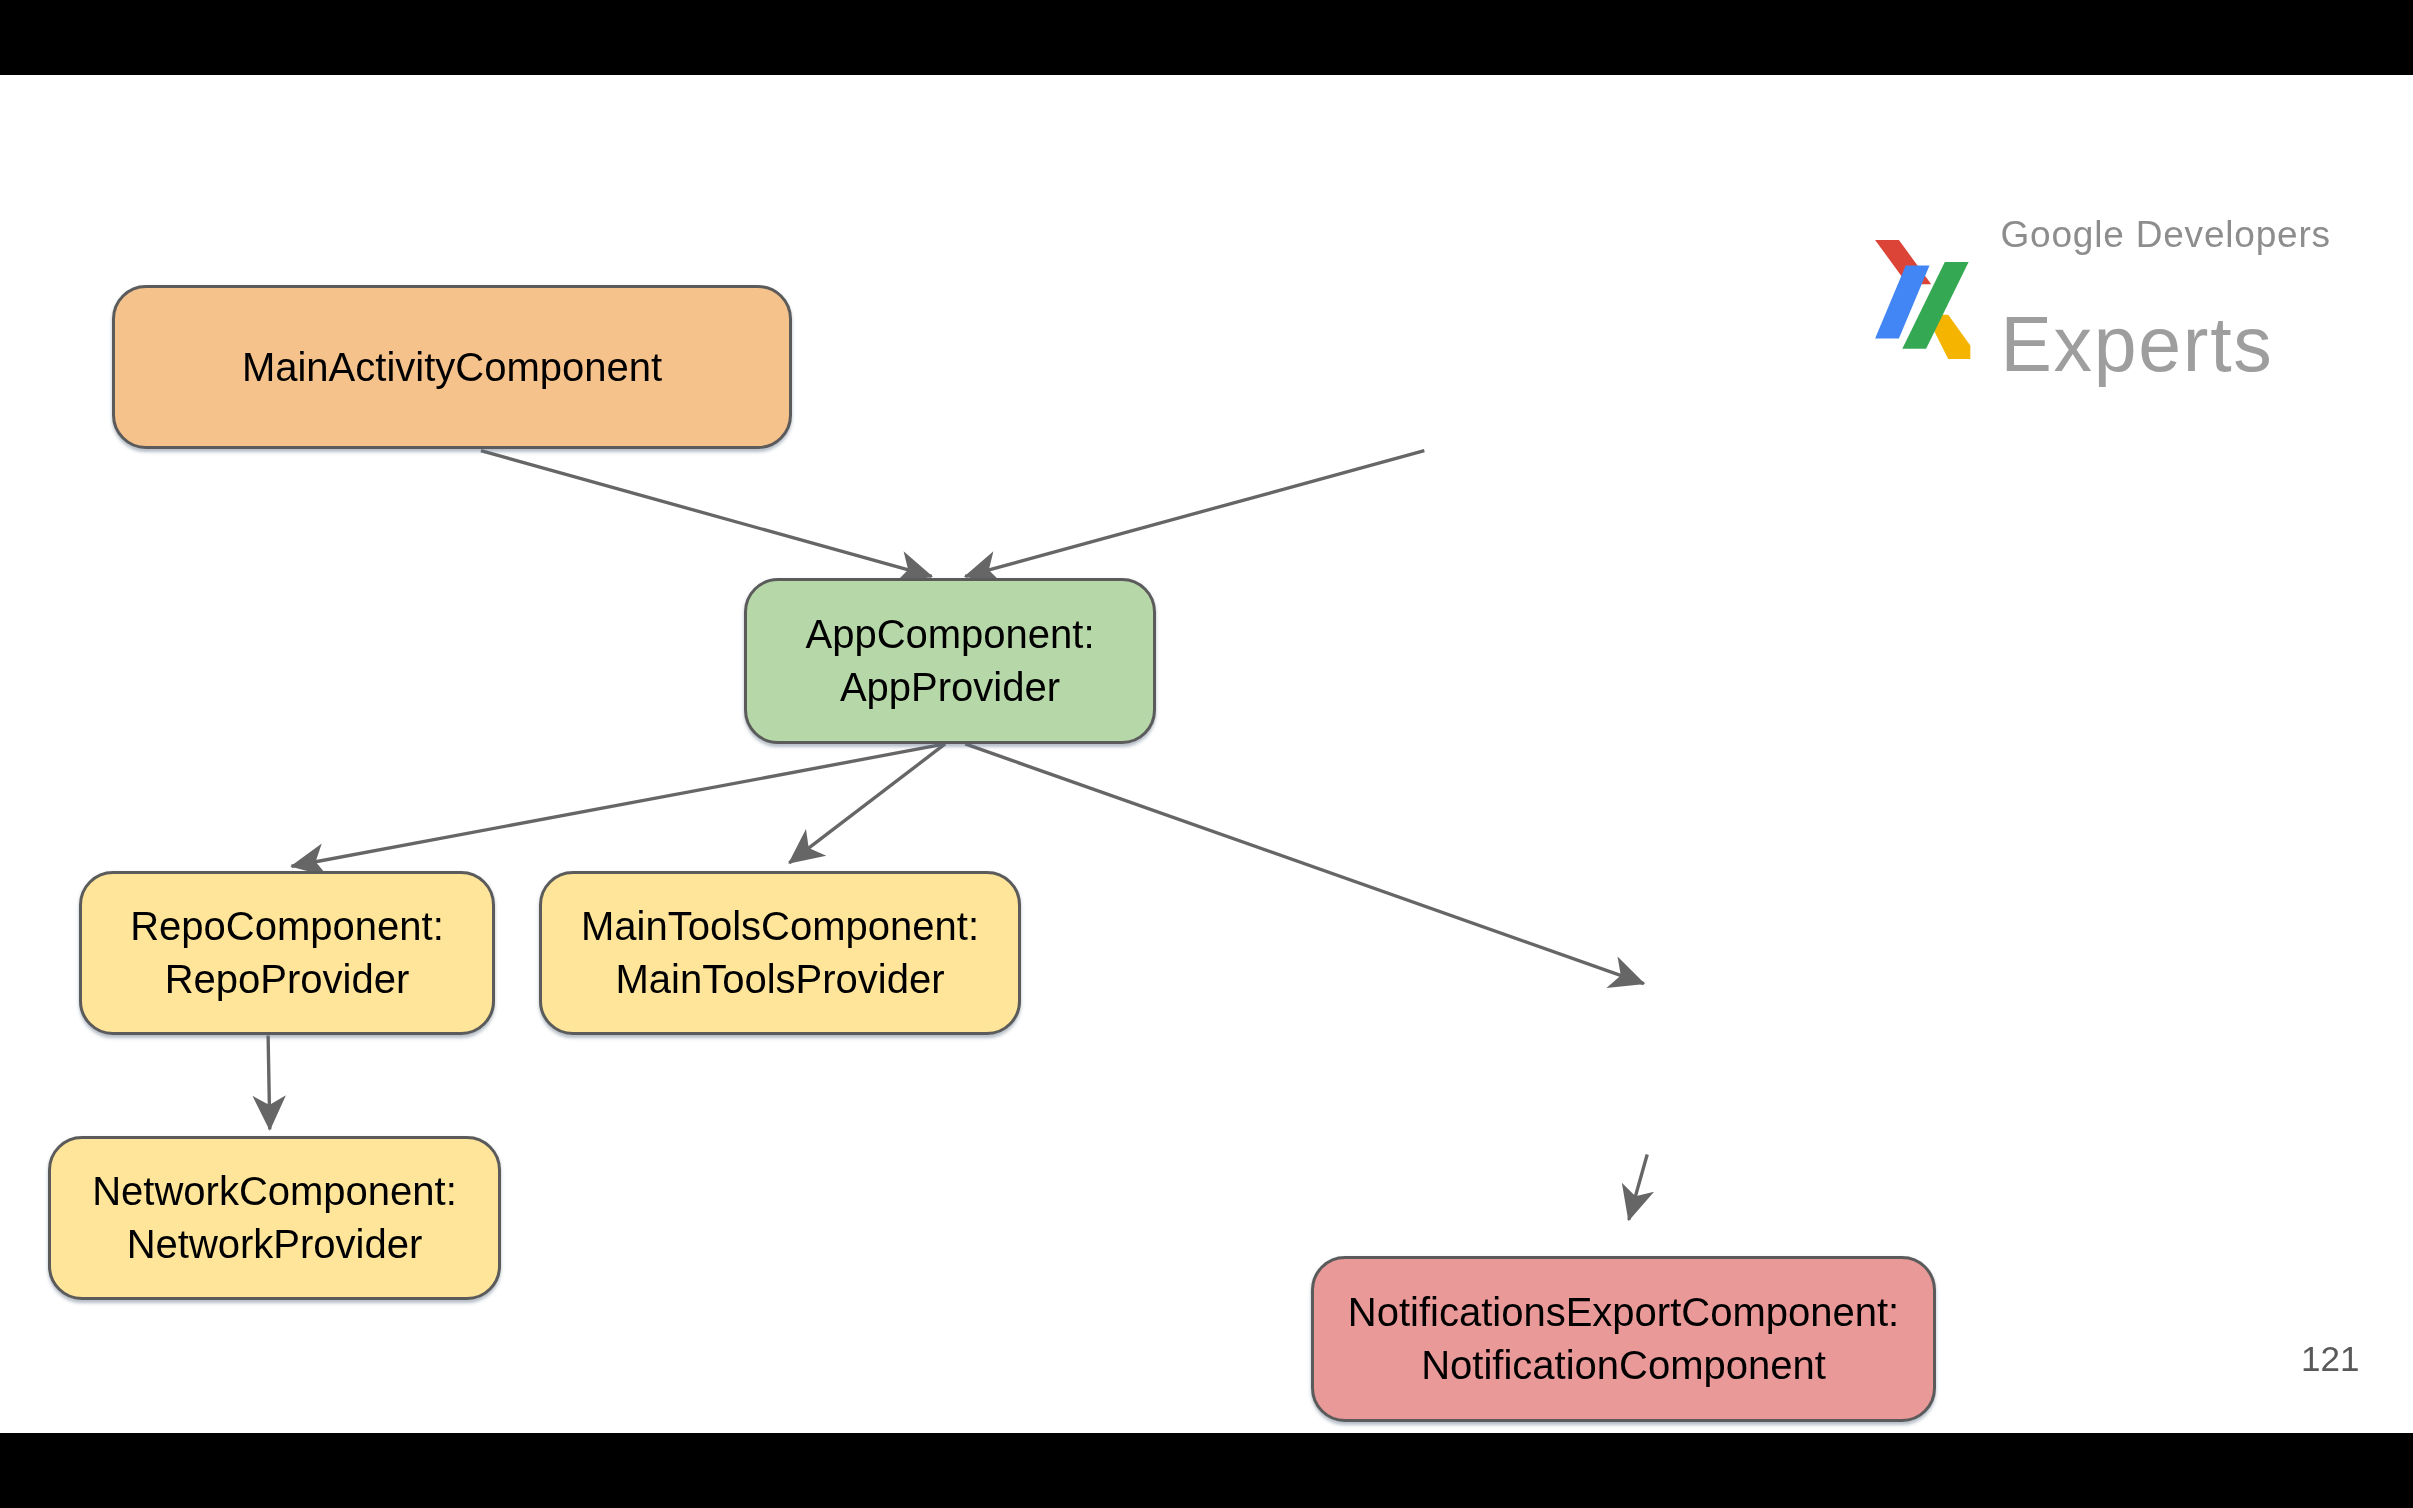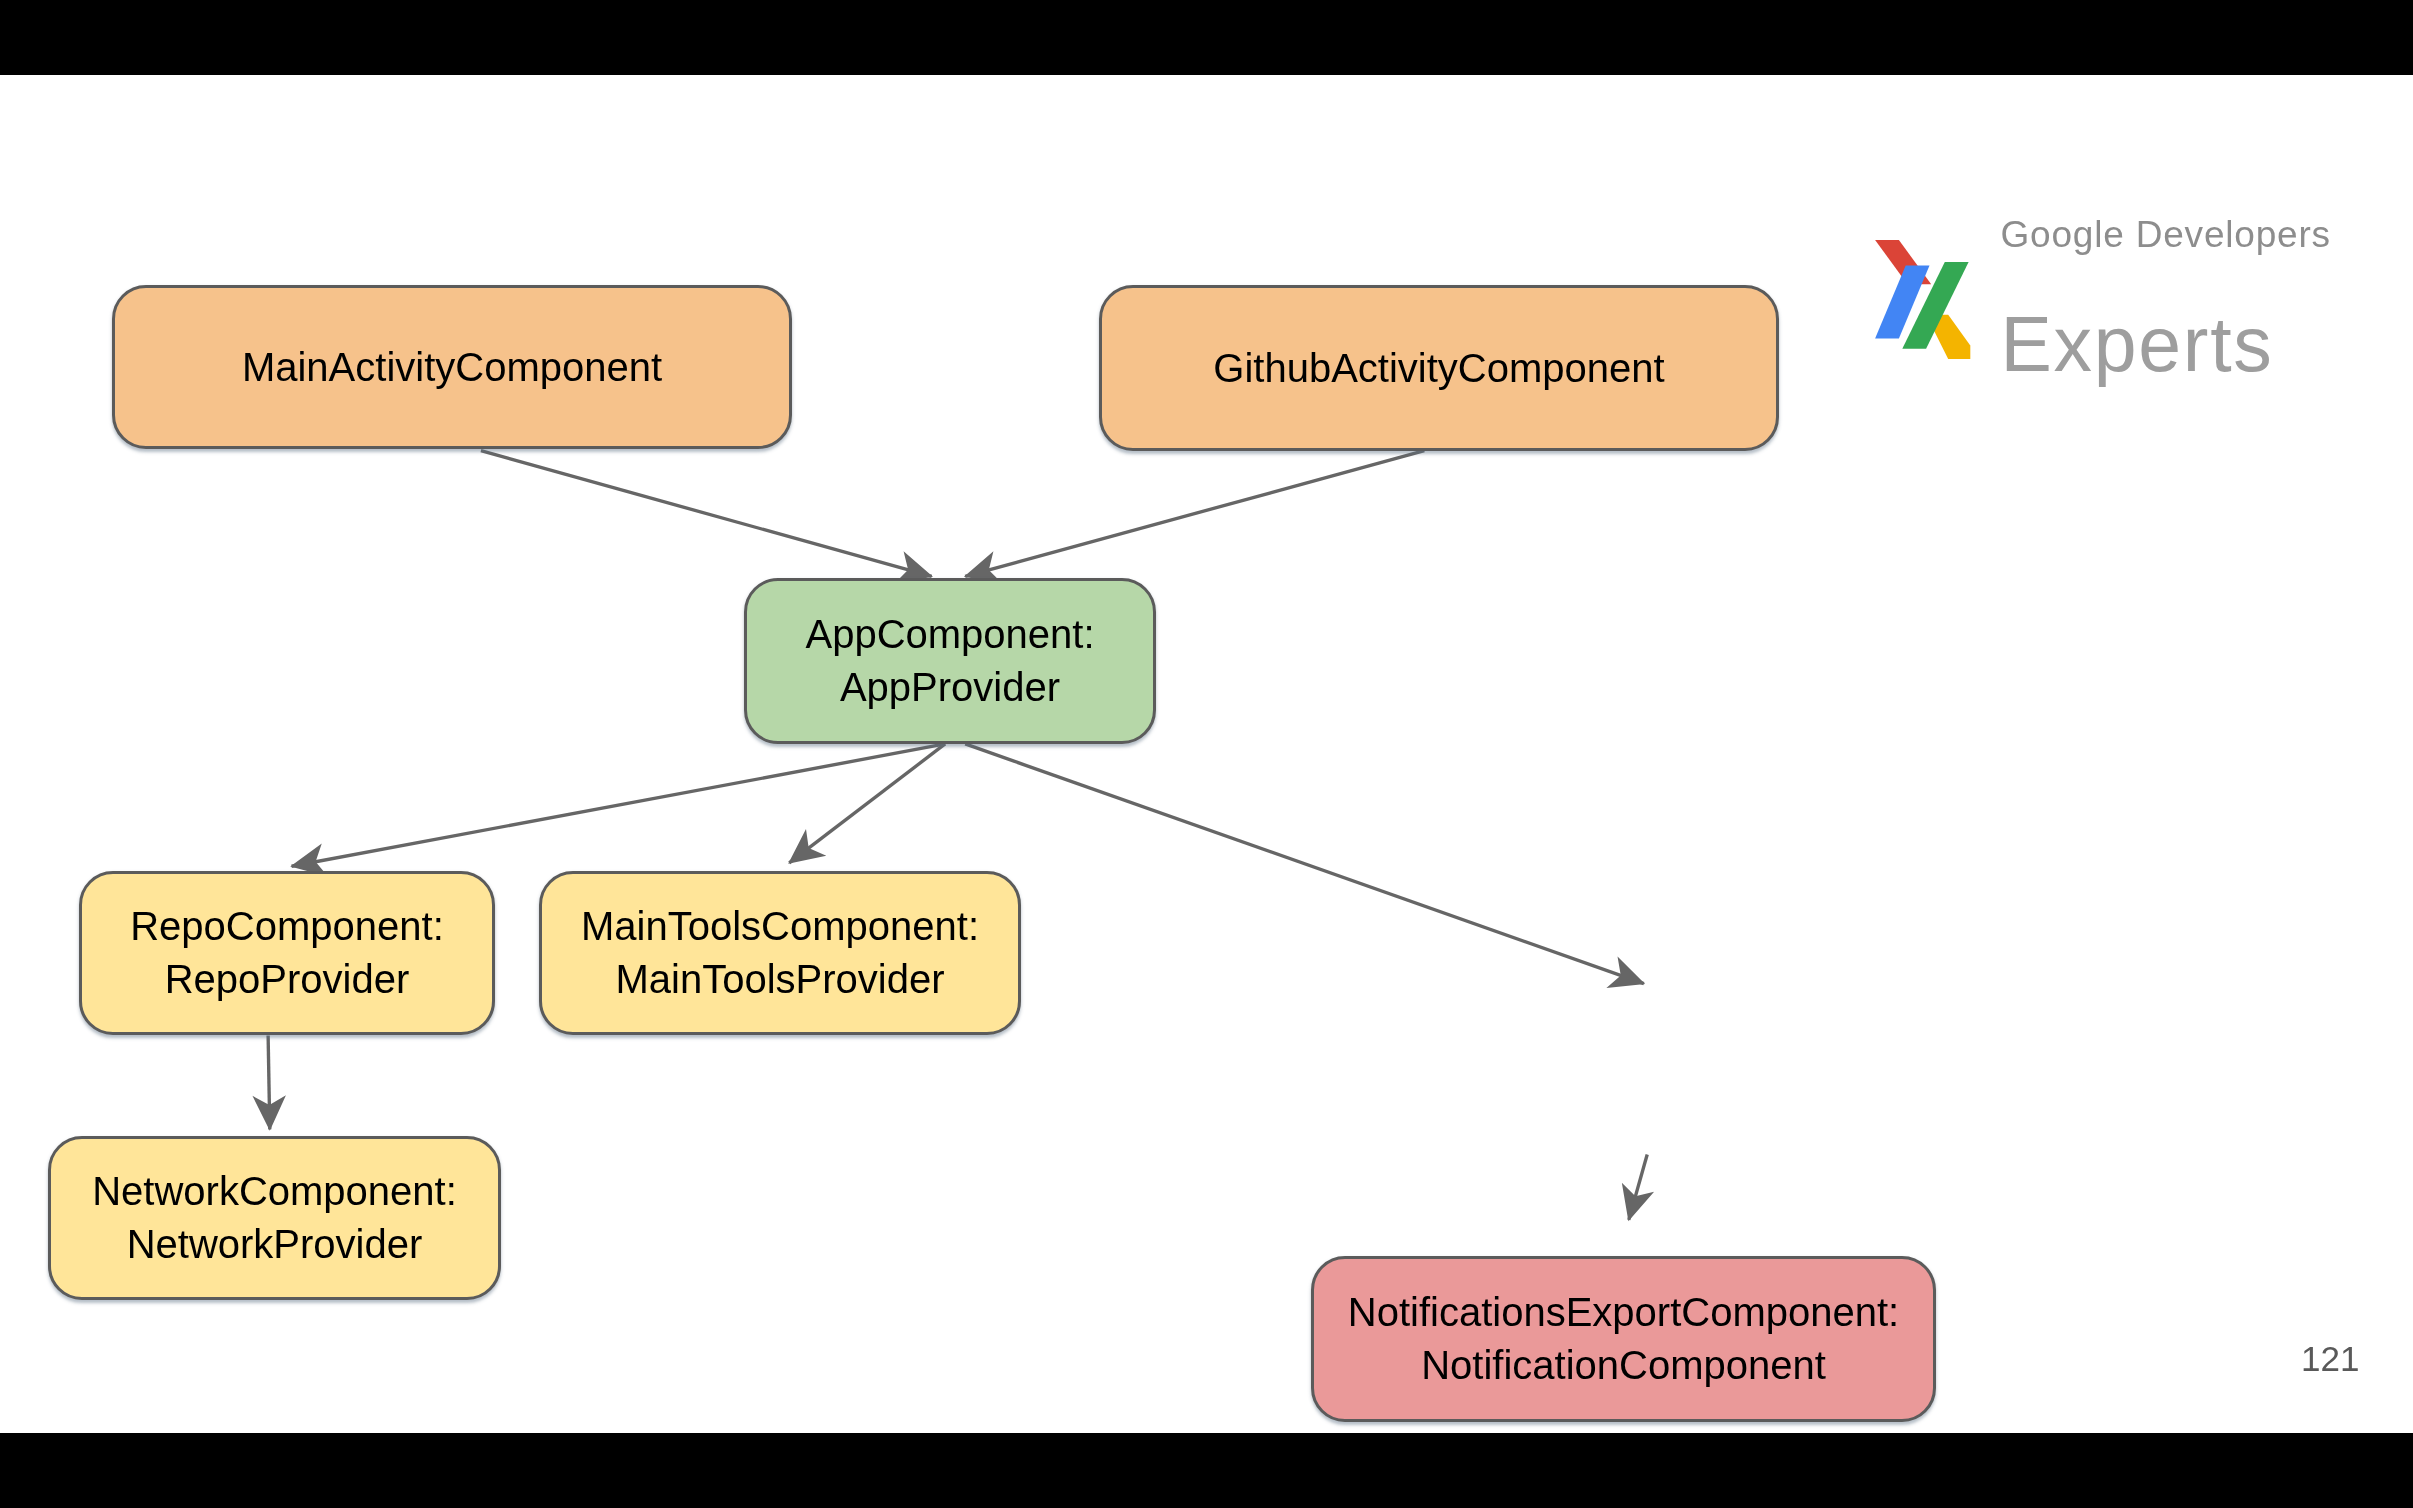--- a/index.html
+++ b/index.html
@@ -117,21 +117,20 @@
       <line x1="1700" y1="448" x2="1152" y2="598" marker-end="url(#arrowhead)"></line>
       <line x1="1128" y1="798" x2="348" y2="944" marker-end="url(#arrowhead)"></line>
       <line x1="1128" y1="798" x2="942" y2="940" marker-end="url(#arrowhead)"></line>
       <line x1="1152" y1="798" x2="1962" y2="1084" marker-end="url(#arrowhead)"></line>
       <line x1="320" y1="1146" x2="322" y2="1258" marker-end="url(#arrowhead)"></line>
       <line x1="1966" y1="1288" x2="1944" y2="1366" marker-end="url(#arrowhead)"></line>
     </svg>
 
     <div class="node" style="left: 112px; top: 210px; width: 680px; height: 164px; background-color: rgb(246, 194, 139);">MainActivityComponent</div>
 
-    <div class="node" style="left: 1099px; top: 210px; width: 680px; height: 166px; background-color: rgb(246, 194, 139);">GithubActivityComponent</div>
 
     <div class="node" style="left: 744px; top: 503px; width: 412px; height: 166px; background-color: rgb(182, 215, 168);">AppComponent: AppProvider</div>
 
     <div class="node" style="left: 63px; top: 796px; width: 416px; height: 164px; background-color: rgb(255, 229, 153); margin-left: 16px;">RepoComponent: RepoProvider</div>
 
     <div class="node" style="left: 539px; top: 796px; width: 482px; height: 164px; background-color: rgb(255, 229, 153);">MainToolsComponent: MainToolsProvider</div>
 
 
     <div class="node" style="left: 48px; top: 1061px; width: 453px; height: 164px; background-color: rgb(255, 229, 153);">NetworkComponent: NetworkProvider</div>
 

